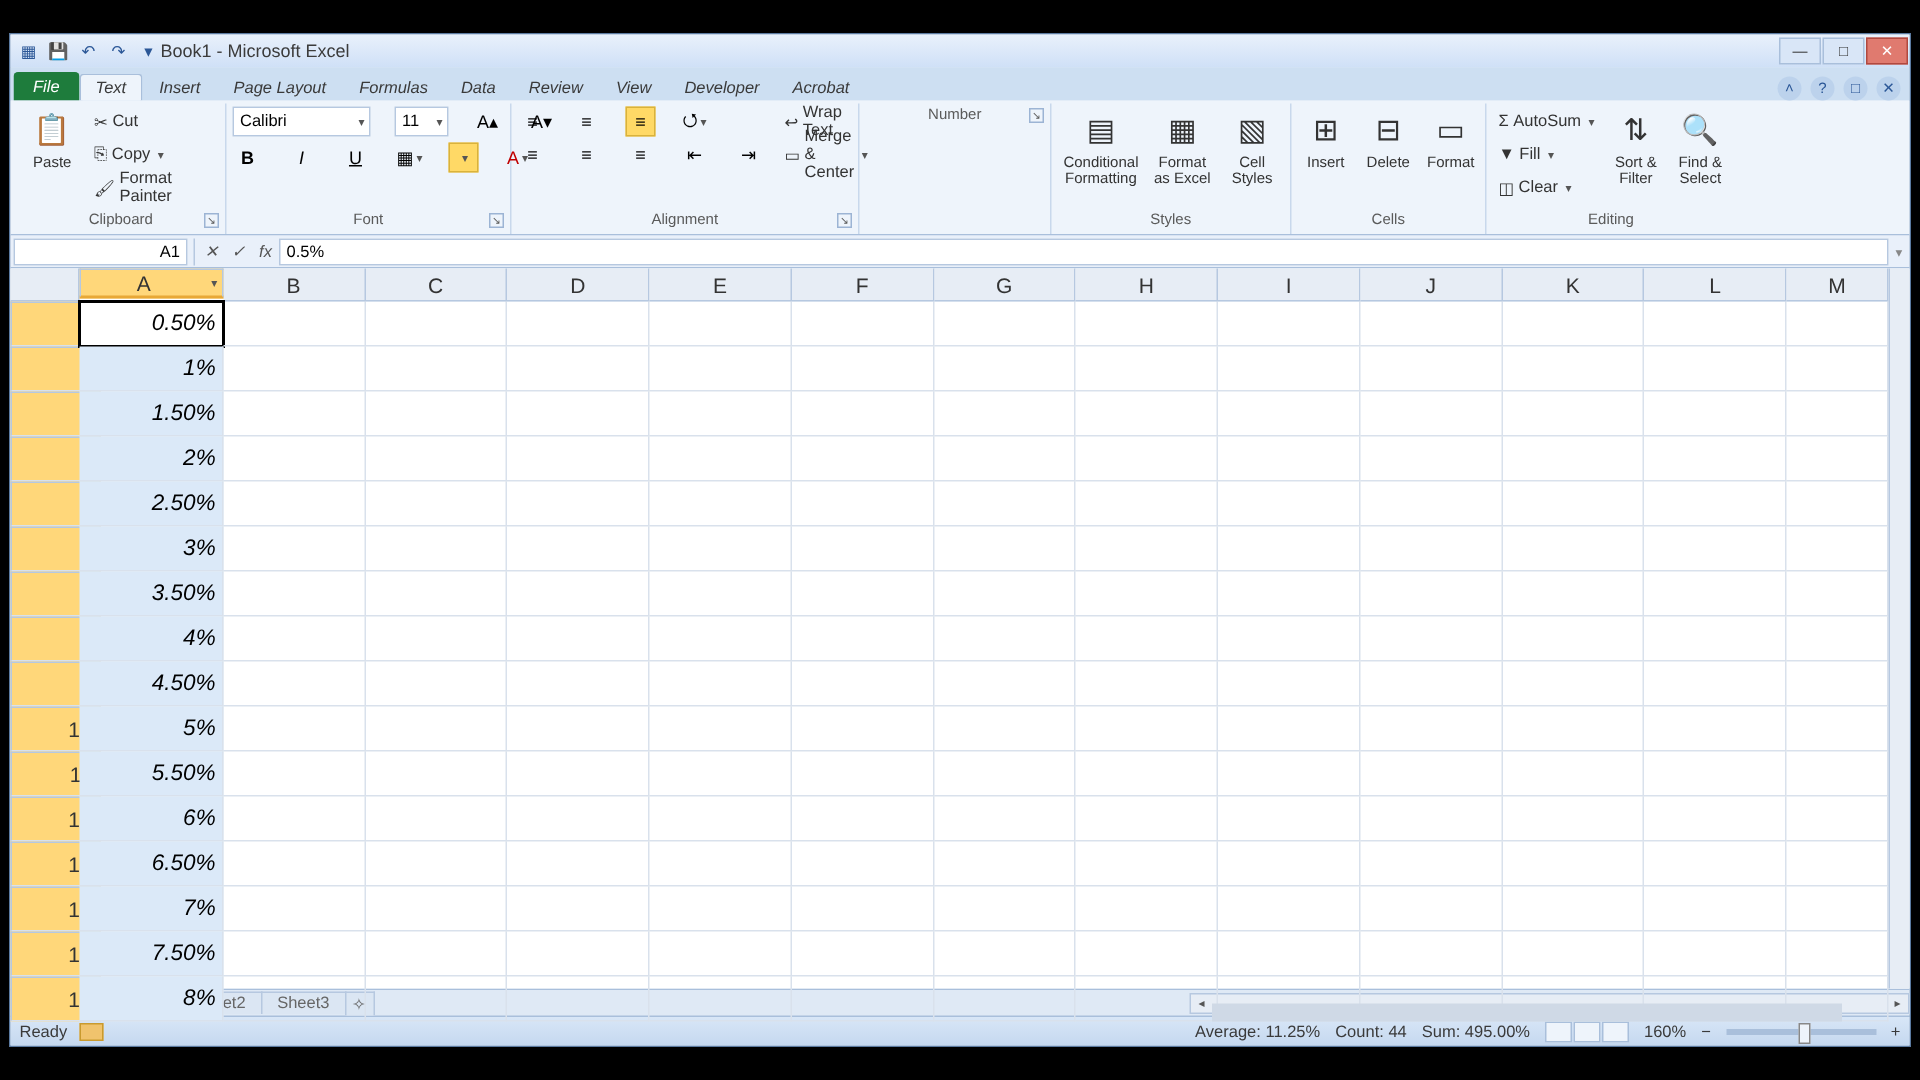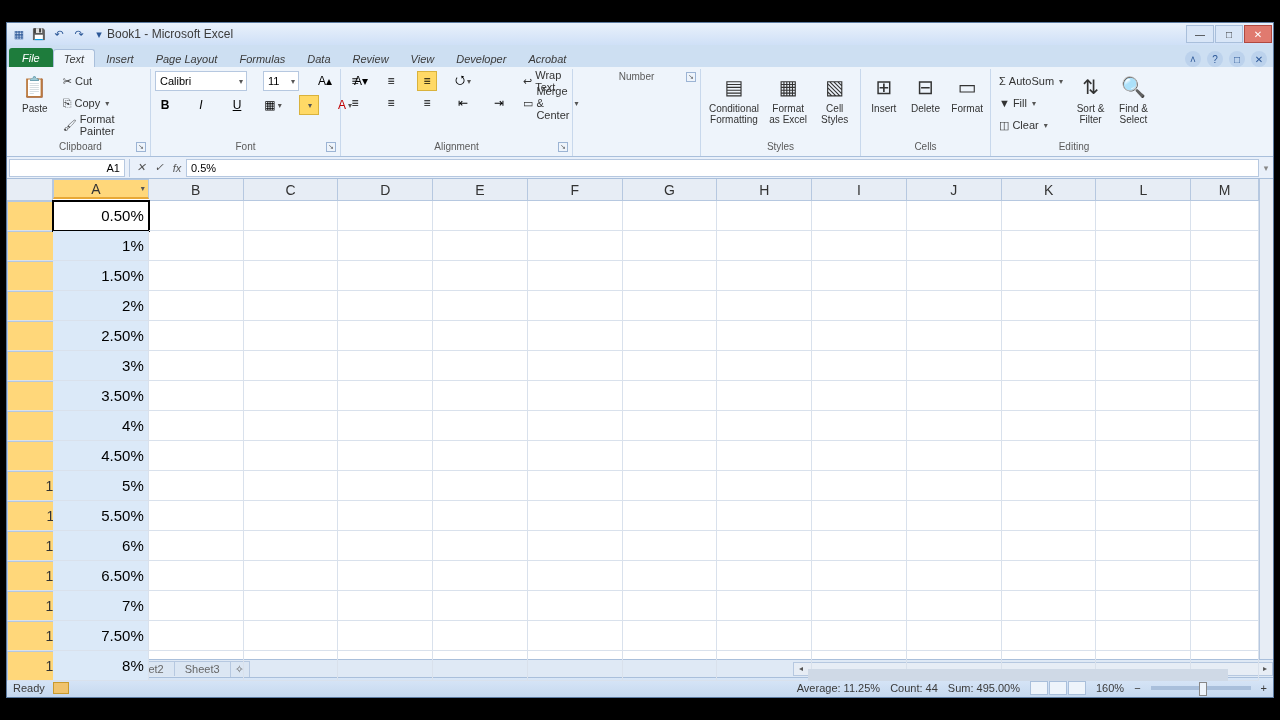--- a/index.html
+++ b/index.html
@@ -56,21 +56,21 @@
 
 
 .gridwrap { position:relative; height:480px; background:#fff; }
 .corner { position:absolute; left:0; top:0; width:46px; height:22px; background:#e7edf5; border-right:1px solid #b6c8e0; border-bottom:1px solid #b6c8e0; }
 .colheads { position:absolute; left:46px; top:0; right:14px; height:22px; display:flex; }
 .colheads div { border-right:1px solid #b6c8e0; border-bottom:1px solid #b6c8e0; background:#e7edf5; display:flex; align-items:center; justify-content:center; font-size:14px; color:#333; }
 .colheads div.sel { background:#ffd77a; border-bottom:2px solid #e8a836; font-weight:normal; }
 .rowheads { position:absolute; left:0; top:22px; width:46px; bottom:0; }
 .rowheads div { height:30px; border-right:1px solid #b6c8e0; border-bottom:1px solid #d9e1ec; background:#e7edf5; display:flex; align-items:center; justify-content:flex-end; padding-right:4px; font-size:14px; color:#333; }
 .rowheads div.sel { background:#ffd77a; border-right:2px solid #e8a836; }
-.cells { position:absolute; left:46px; top:22px; right:14px; bottom:0; }
+.cells { position:absolute; left:46px; top:22px; right:14px; bottom:0;font-style:italic; }
 .row { display:flex; height:30px; }
 .cell { border-right:1px solid #d9e1ec; border-bottom:1px solid #d9e1ec; display:flex; align-items:center; justify-content:flex-end; padding:0 4px; font-size:15px; color:#000; }
 .cell.colsel { background:#dbe9f8; }
 .cell.active { outline:2px solid #000; outline-offset:-1px; background:#fff; }
 .vscroll { position:absolute; right:0; top:0; width:14px; bottom:0; background:#e7edf5; border-left:1px solid #b6c8e0; }
 
 
 .sheettabs { height:18px; background:#dfe9f5; border-top:1px solid #a9bfdb; display:flex; align-items:center; font-size:11px; }
 .sheettabs .nav { display:flex; }
 .sheettabs .nav div { width:14px; height:16px; border:1px solid #b6c8e0; background:#eef4fb; display:flex; align-items:center; justify-content:center; font-size:8px; color:#555; }

